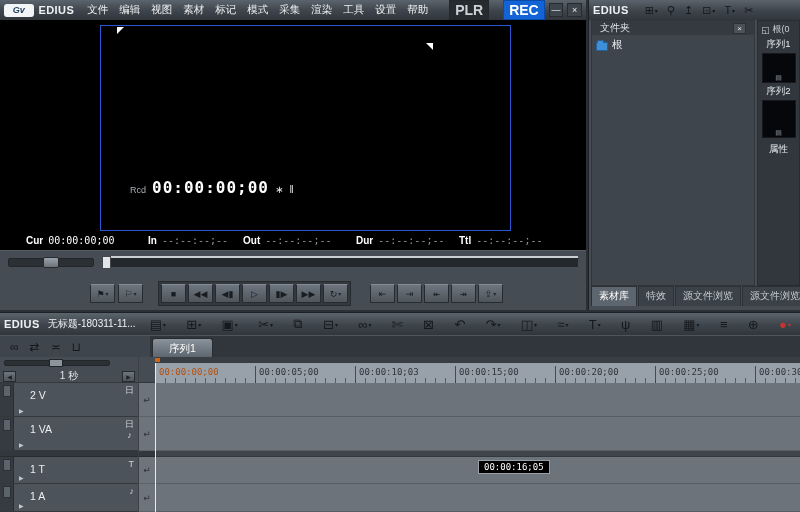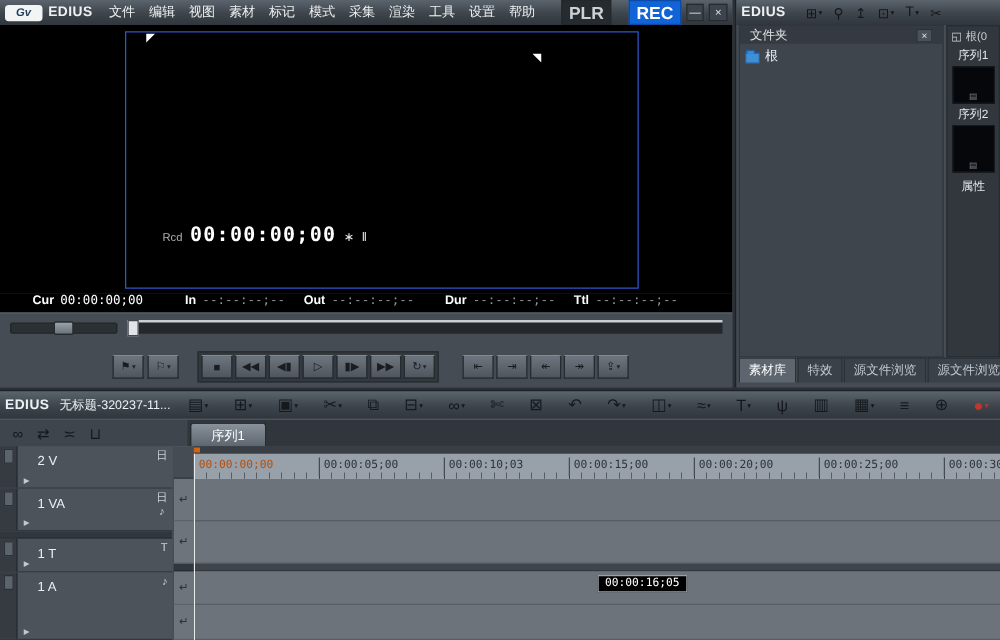--- a/index.html
+++ b/index.html
@@ -313,21 +313,21 @@
       <span class="btab active">素材库</span>
       <span class="btab">特效</span>
       <span class="btab">源文件浏览</span>
       <span class="btab">源文件浏览</span>
     </div>
   </section>
 
   <section class="window timeline">
     <header class="titlebar tl-titlebar">
       <span class="app-name">EDIUS</span>
-      <span>无标题-320237-11...</span>
+      <span>无标题-180311-11...</span>
       <span class="tl-toolbar">
         <span class="ti">
             <span>▤</span>
             <span class="dd">▾</span>
           </span>
         <span class="ti">
             <span>⊞</span>
             <span class="dd">▾</span>
           </span>
         <span class="ti">
@@ -404,20 +404,32 @@
         <span>≍</span>
         <span>⊔</span>
       </span>
       <span class="tab-strip">
         <span class="seq-tab">序列1</span>
       </span>
     </div>
 
     <div class="tl-body">
       <div class="hdr-col">
+        <div class="corner">
+          <div class="corner-slider-row">
+            <span class="zoom-track">
+                <span class="zoom-handle"></span>
+              </span>
+          </div>
+          <div class="scale-row">
+            <span class="mini-btn">◀</span>
+            <span class="scale-label">1 秒</span>
+            <span class="mini-btn">▶</span>
+          </div>
+        </div>
 
         <div class="trk v">
           <span class="patch">
               <span class="patch-chip"></span>
             </span>
           <span class="trk-main">
             <span class="trk-name">2 V</span>
             <span class="trk-exp">▶</span>
             <span class="trk-icons">
                 <span>日</span>

